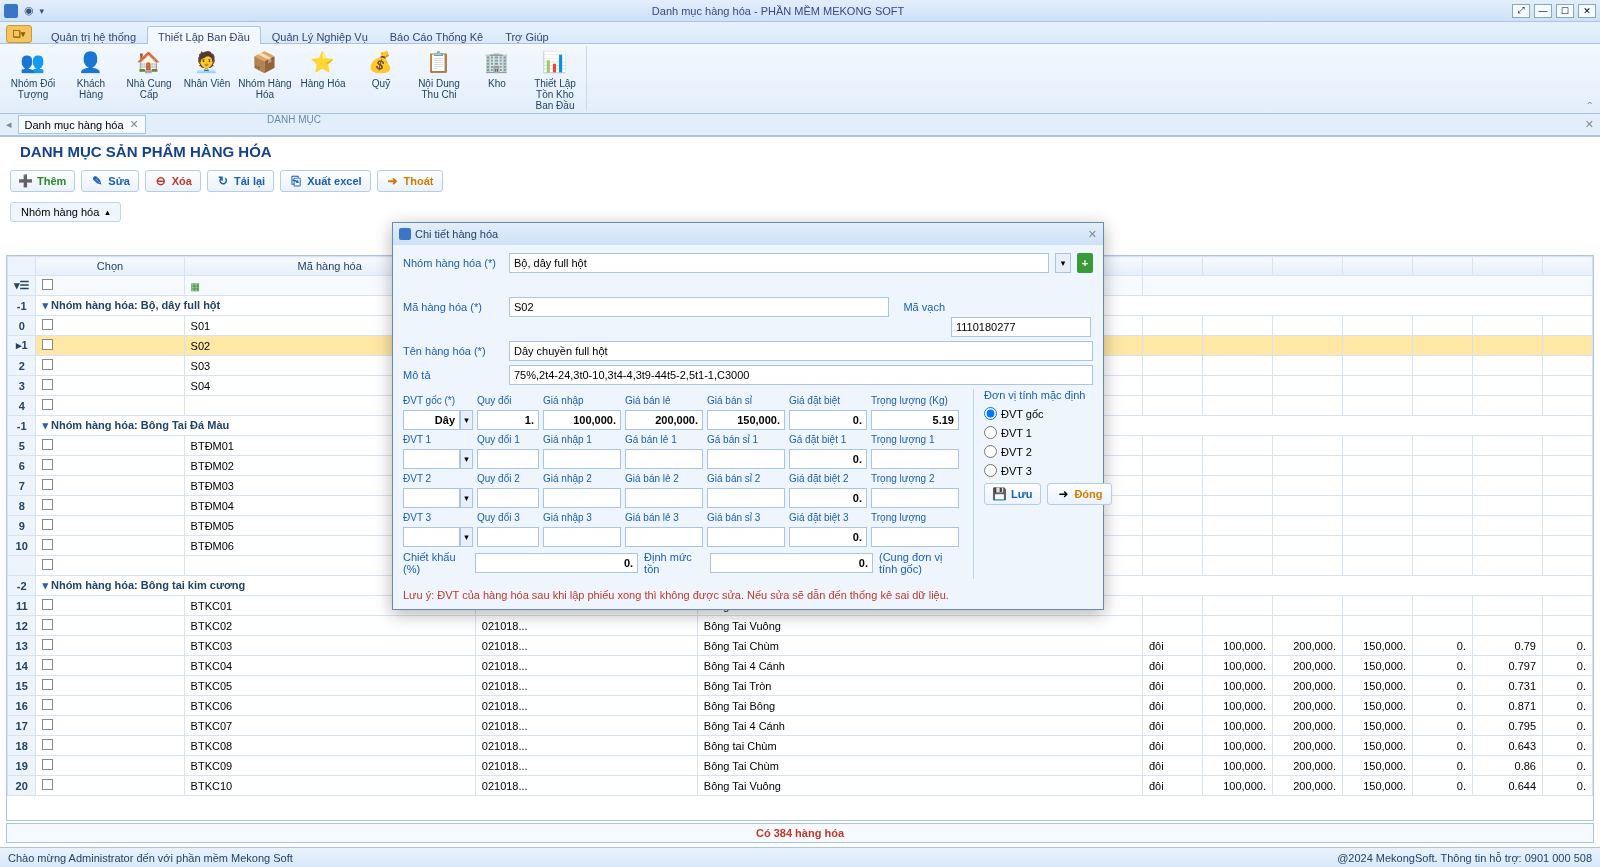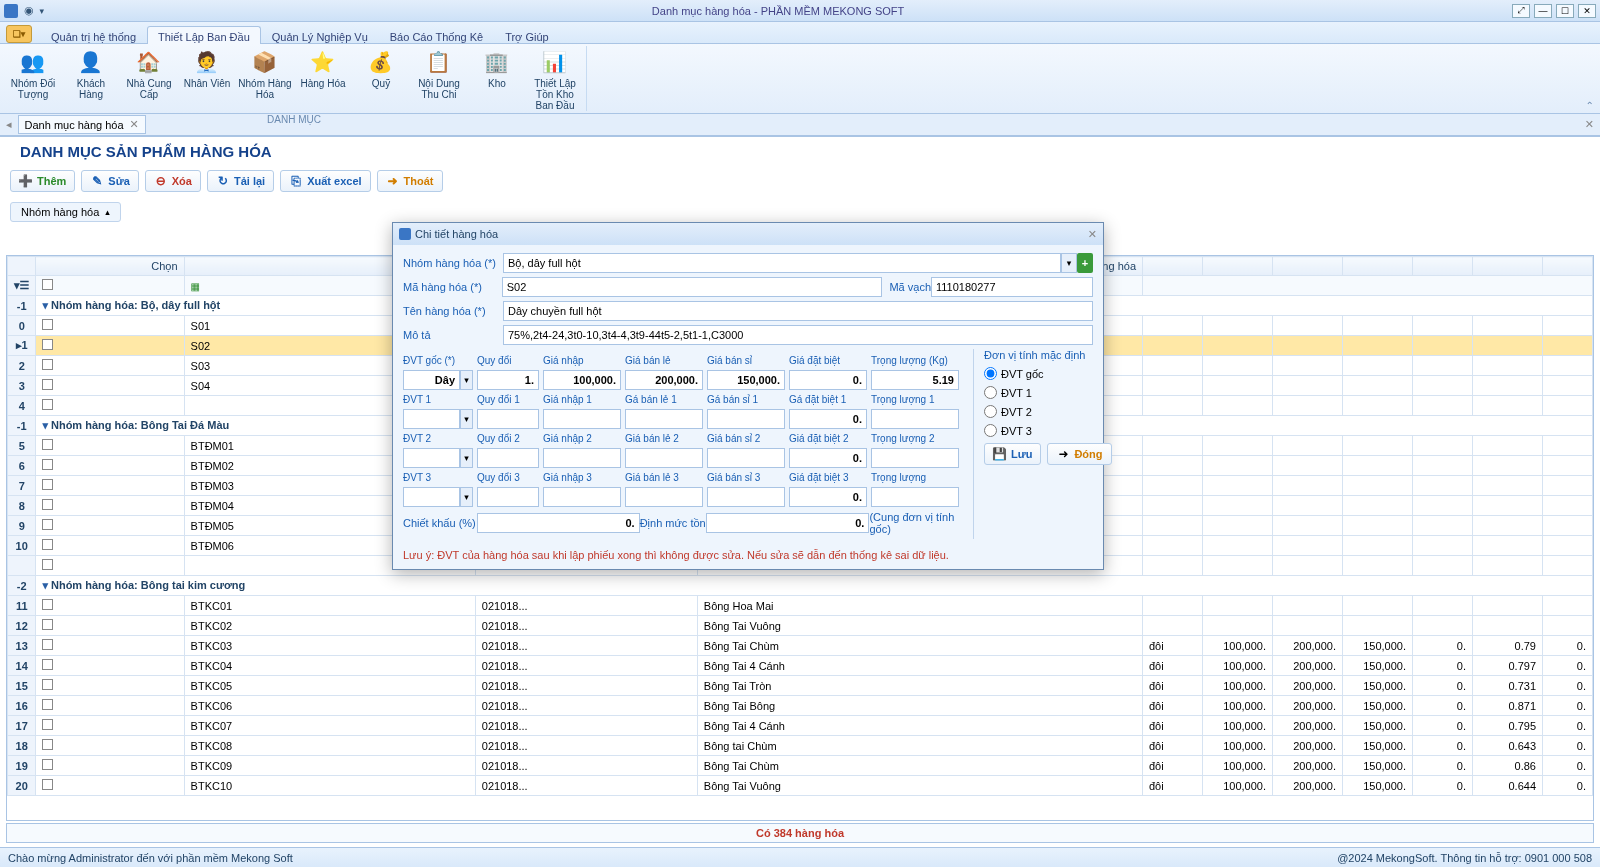--- a/index.html
+++ b/index.html
@@ -28,40 +28,40 @@
 .page { position:absolute; top:136px; left:0; right:0; bottom:20px; background:#fff; border-top:1px solid #a9c4e4; }
 .page-title { font-size:15px; font-weight:bold; color:#15428b; padding:6px 20px; }
 .toolbar { display:flex; gap:6px; padding:4px 10px; }
 .tbtn { display:flex; align-items:center; gap:4px; padding:3px 8px; border:1px solid #b5cde8; background:linear-gradient(#fefefe,#eaf2fb); border-radius:3px; cursor:pointer; }
 .tbtn .ico { width:14px;height:14px;display:inline-flex;align-items:center;justify-content:center;font-size:12px; }
 .c-green{color:#2a8a2a;font-weight:bold;} .c-blue{color:#1a5fb4;font-weight:bold;} .c-red{color:#c0392b;font-weight:bold;} .c-orange{color:#d17d00;font-weight:bold;}
 .groupby { margin:6px 10px; padding:3px 10px; border:1px solid #c0d4ec; background:#eef5fd; display:inline-flex; align-items:center; gap:6px; border-radius:3px; }
 .grid-wrap { position:absolute; top:118px; left:6px; right:6px; bottom:26px; border:1px solid #a9c4e4; overflow:auto; background:#fff; }
 .grid { border-collapse:collapse; width:100%; }
 .grid th,.grid td { border:1px solid #d6e3f2; padding:3px 6px; height:19px; white-space:nowrap; }
-.grid th { background:linear-gradient(#f6fafe,#e6effa); color:#246; font-weight:normal; text-align:right; position:sticky; top:0; }
+.grid th { background:linear-gradient(#f6fafe,#e6effa); color:#246; font-weight:normal; text-align:center; position:sticky; top:0; }
 .grid tr.filter td { background:#f6fafe; }
 .grid tr.group td { background:#fff; color:#246; font-weight:bold; }
 .grid tr.group .chev { color:#2a5fa5; }
 .grid tr.row.sel { background:#ffe8a6; }
 .row-handle { text-align:center; background:#eef4fc !important; color:#246; font-weight:bold; width:28px; }
 .chk { width:11px;height:11px;border:1px solid #888;display:inline-block;background:#fff; }
 .gfooter { position:absolute; bottom:4px; left:6px; right:6px; height:20px; border:1px solid #a9c4e4; background:#f6fafe; display:flex; align-items:center; justify-content:center; }
 .gfooter span { color:#c0392b; font-weight:bold; }
 .statusbar { position:fixed; bottom:0; left:0; right:0; height:20px; background:linear-gradient(#e8f2fd,#d9e9fa); border-top:1px solid #a9c4e4; display:flex; align-items:center; padding:0 8px; font-size:11px; color:#246; }
 .statusbar .r { margin-left:auto; }
 
 .dlg { position:absolute; top:222px; left:392px; width:712px; background:#eef5fd; border:1px solid #6a8ab0; box-shadow:0 4px 16px rgba(0,0,0,.3); }
 .dlg-title { height:22px; background:linear-gradient(#e3eefb,#cde1f7); display:flex; align-items:center; padding:0 6px; color:#246; }
 .dlg-title .x { margin-left:auto; color:#888; cursor:pointer; }
 .dlg-body { padding:8px 10px; }
-.frow { display:flex; align-items:center; margin-bottom:4px; }
+.frow { display:flex; align-items:center; margin-bottom:4px; gap:6px; }
 .flbl { width:100px; color:#1a5fb4; font-size:11px; }
 .finput { flex:1; height:20px; border:1px solid #a9c4e4; background:#fff; padding:0 4px; }
-.finput.short { flex:none; width:162px; }
+.finput.short { flex:none; width:140px;margin-top:40px; }
 .dd-btn { width:16px;height:20px;border:1px solid #a9c4e4;background:#e6effa;display:flex;align-items:center;justify-content:center;cursor:pointer;font-size:9px; }
 .add-btn { width:16px;height:20px;background:#3a9a3a;color:#fff;display:flex;align-items:center;justify-content:center;cursor:pointer;border-radius:2px;font-weight:bold; }
 .dvt-grid { display:grid; grid-template-columns: 70px 62px 78px 78px 78px 78px 88px auto; gap:2px 4px; margin-top:4px; }
 .dvt-grid .h { color:#1a5fb4; font-size:10px; padding:2px 0; }
 .dvt-grid .c input { width:100%; height:20px; border:1px solid #a9c4e4; text-align:right; padding:0 4px; }
 .dvt-grid .c select,.dvt-grid .c .sel { width:100%; height:20px; border:1px solid #a9c4e4; background:#fff; }
 .default-box { border-left:1px solid #c0d4ec; padding-left:10px; }
 .default-box .t { color:#1a5fb4; margin-bottom:6px; }
 .default-box label { display:flex; align-items:center; gap:4px; margin:6px 0; }
 .dlg-btns { display:flex; gap:6px; margin-top:6px; }

